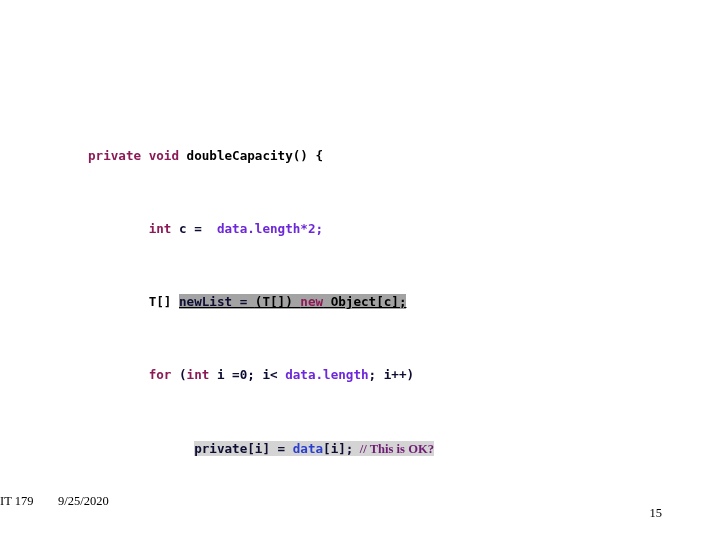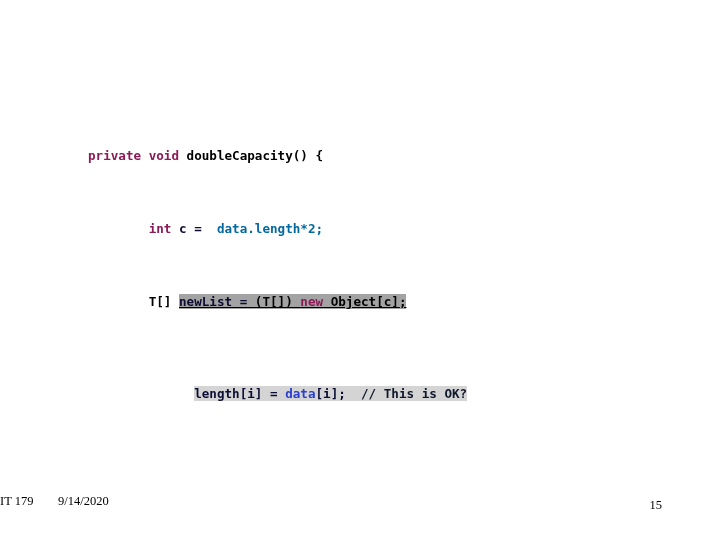--- a/index.html
+++ b/index.html
@@ -40,23 +40,23 @@
 
   .code-line {
     white-space: pre;
     height: 18.3px;
   }
 
   
   .kw      { color: #8b1a56; }
   .plain   { color: #0d0d33; }   
   .blk     { color: #000000; }
-  .blue    { color: #0369a1; }   
+  .blue    { color: #6d28d9; }   
   .blue2   { color: #2a3fd0; }   
-  .cmt     { color: #0f172a; }   
+  .cmt     { color: #701a75; font-family: Liberation Serif, serif; }   
 
   .hl-tan  { background: #a3a3a3; }
   .hl-gray { background: #d4d4d4; }
   .uline   { text-decoration: underline; text-underline-offset: 1px; }
 
   
   #footer {
     position: absolute;
     left: 0;
     top: 494px;
@@ -73,45 +73,46 @@
   }
   #footer-center {
     position: absolute;
     left: 0;
     top: 0;
     width: 720px;
   }
   #footer-page {
     position: absolute;
     right: 58px;
-    top: 4px;
+    top: 12px;
   }
 </style>
 </head>
 <body>
 
 <div id="slide">
 
   <div id="code-block">
 
     <div class="code-line"><span class="kw">private void </span><span class="blk">doubleCapacity() {</span></div>
 
     <div class="code-line"><span class="blk">        </span><span class="kw">int</span><span class="plain"> c =  </span><span class="blue">data.length*2;</span></div>
 
     <div class="code-line"><span class="blk">        T[] </span><span class="hl-tan uline"><span class="plain">newList = </span><span class="blk">(T[]) </span><span class="kw">new</span><span class="blk"> Object[c];</span></span></div>
 
+    <div class="code-line"><span class="blk">        </span><span class="kw">for</span><span class="plain"> (</span><span class="kw">int</span><span class="plain"> i =0; i&lt; </span><span class="blue">data.length</span><span class="plain">; i++)</span></div>
 
-    <div class="code-line"><span class="blk">              </span><span class="hl-gray"><span class="plain">length[i] = </span><span class="blue2">data</span><span class="plain">[i];</span><span class="cmt">  // This is OK?</span></span></div>
+    <div class="code-line"><span class="blk">              </span><span class="hl-gray"><span class="plain">private[i] = </span><span class="blue2">data</span><span class="plain">[i];</span><span class="cmt">  // This is OK?</span></span></div>
 
 
     
 
     
 
   </div>
 
   <div id="footer">
-    <span id="footer-date">9/14/2020</span>
+    <span id="footer-date">9/25/2020</span>
     <span id="footer-center">IT 179</span>
     <span id="footer-page">15</span>
   </div>
 
 </div>
 
 </body></html>

